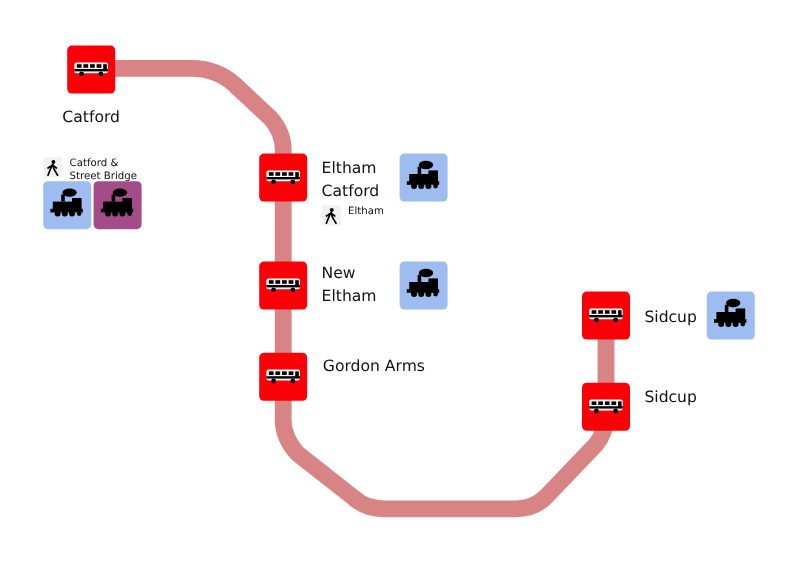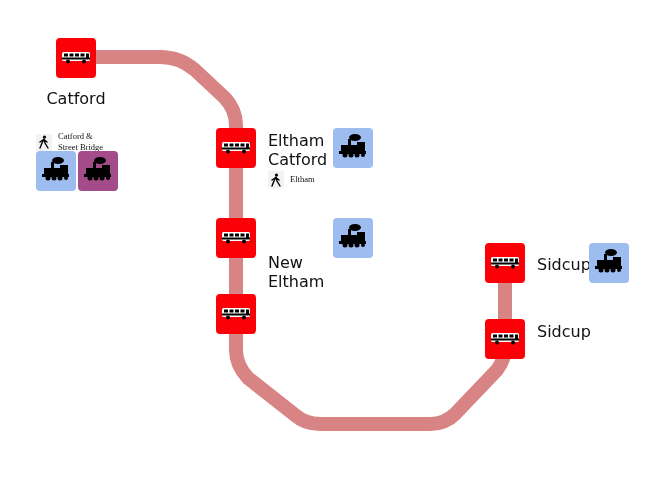--- a/index.html
+++ b/index.html
@@ -2,26 +2,26 @@
 <html><head>
 <meta charset="utf-8">
 <style>
   html, body { margin: 0; padding: 0; background: #ffffff; }
   body { width: 666px; height: 487px; position: relative; overflow: hidden;
          font-family: "DejaVu Sans", sans-serif; color: #111; }
   #route { position: absolute; left: 0; top: 0; }
   .stop { position: absolute; width: 40px; height: 40px; background: #fb0007;
           border-radius: 4px; display: flex; align-items: center; justify-content: center; }
   .stop svg { width: 30px; height: 14px; }
-  .label { position: absolute; font-size: 16px; line-height: 19px; color: #111; }
+  .label { position: absolute; font-size: 13px; line-height: 19px; color: #111; }
   .label.center { text-align: center; }
   .rail { position: absolute; width: 40px; height: 40px; border-radius: 4px;
           display: flex; align-items: center; justify-content: center; }
   .rail svg { width: 32px; height: 26px; }
-  .walk { position: absolute; display: flex; align-items: center; font-family: Liberation Serif, serif; }
+  .walk { position: absolute; display: flex; align-items: flex-start; }
   .walk .wicon { width: 16px; height: 17px; background: #f2f2f2; display: flex;
                  align-items: center; justify-content: center; margin-right: 6px; }
   .walk .wicon svg { width: 12px; height: 14px; }
   .walk .wtext { font-size: 8.5px; line-height: 11px; color: #111; }
 </style>
 </head>
 <body>
 
 <svg id="route" width="666" height="487" viewBox="0 0 666 487">
   <path d="M 76 57 L 160 57 Q 180 57 195 70 L 225 98 Q 236 110 236 125 L 236 350 Q 236 365 248 378 L 295 415 Q 305 424 320 424 L 430 424 Q 445 424 455 414 L 497 370 Q 505 360 505 345 L 505 262" fill="none" stroke="#d88384" stroke-width="14" stroke-linejoin="round" stroke-linecap="round"></path>
@@ -130,21 +130,21 @@
         <rect x="3" y="3.5" width="4" height="3" fill="#000"></rect>
         <rect x="8.5" y="3.5" width="4" height="3" fill="#000"></rect>
         <rect x="14" y="3.5" width="4" height="3" fill="#000"></rect>
         <rect x="19.5" y="3.5" width="4" height="3" fill="#000"></rect>
         <rect x="25" y="3.5" width="3" height="5" fill="#000"></rect>
         <rect x="1" y="7.5" width="28" height="2" fill="#000"></rect>
         <circle cx="7" cy="11.5" r="2" fill="#000"></circle>
         <circle cx="23" cy="11.5" r="2" fill="#000"></circle>
       </svg></span>
 </div>
-<div class="label" style="left:268px;top:219px;margin-top:34px;">
+<div class="label" style="left:268px;top:219px;">
   <div>New</div>
   <div>Eltham</div>
 </div>
 <div class="rail" style="left:333px;top:218px;background:#9dbcf0;">
   <span><svg viewBox="0 0 32 26">
         <ellipse cx="18" cy="4.5" rx="6" ry="3.5" fill="#000"></ellipse>
         <rect x="11" y="6" width="3" height="6" fill="#000"></rect>
         <rect x="4" y="12" width="18" height="8" fill="#000"></rect>
         <rect x="20" y="9" width="8" height="11" fill="#000"></rect>
         <rect x="2" y="18" width="27" height="3" fill="#000"></rect>
@@ -162,20 +162,21 @@
         <rect x="8.5" y="3.5" width="4" height="3" fill="#000"></rect>
         <rect x="14" y="3.5" width="4" height="3" fill="#000"></rect>
         <rect x="19.5" y="3.5" width="4" height="3" fill="#000"></rect>
         <rect x="25" y="3.5" width="3" height="5" fill="#000"></rect>
         <rect x="1" y="7.5" width="28" height="2" fill="#000"></rect>
         <circle cx="7" cy="11.5" r="2" fill="#000"></circle>
         <circle cx="23" cy="11.5" r="2" fill="#000"></circle>
       </svg></span>
 </div>
 <div class="label" style="left:269px;top:296px;">
+  <div>Gordon Arms</div>
 </div>
 
 <div class="stop" style="left:485px;top:243px;">
   <span><svg viewBox="0 0 30 14">
         <rect x="1" y="2" width="28" height="9" rx="1.5" fill="#fff"></rect>
         <rect x="3" y="3.5" width="4" height="3" fill="#000"></rect>
         <rect x="8.5" y="3.5" width="4" height="3" fill="#000"></rect>
         <rect x="14" y="3.5" width="4" height="3" fill="#000"></rect>
         <rect x="19.5" y="3.5" width="4" height="3" fill="#000"></rect>
         <rect x="25" y="3.5" width="3" height="5" fill="#000"></rect>

